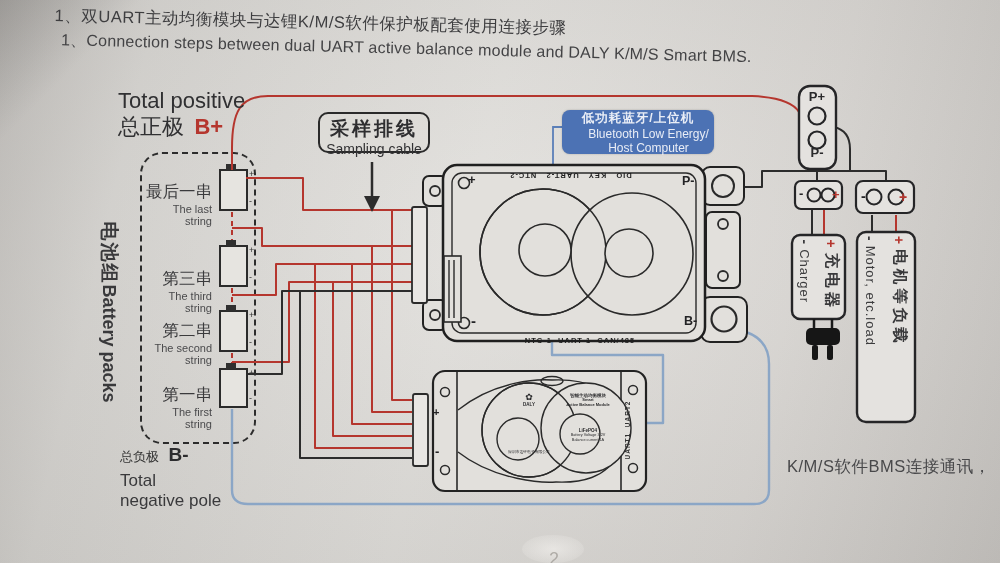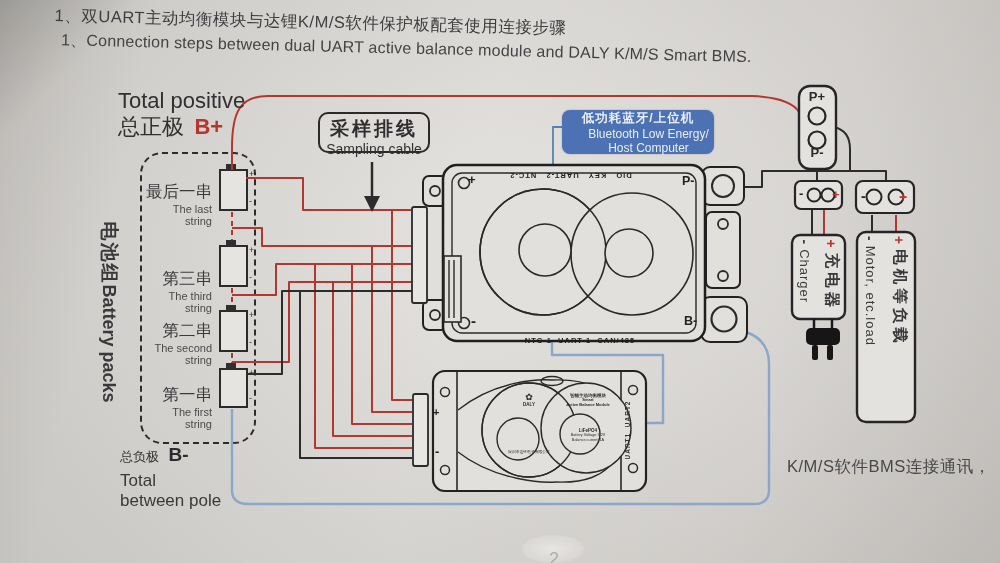--- a/index.html
+++ b/index.html
@@ -241,21 +241,21 @@
   <div class="cellmark" style="left:249px;top:310px;">+</div>
   <div class="cellmark" style="left:249px;top:337px;">-</div>
   <div class="cellmark" style="left:249px;top:368px;">+</div>
   <div class="cellmark" style="left:249px;top:393px;">-</div>
 
   <div class="lbl ovl" style="left:120px;top:444px;">
     <span style="font-size:13px;color:#333;">总负极</span>
     <span style="font-size:19px;font-weight:bold;color:#2c2c2e;margin-left:5px;">B-</span>
   </div>
   <div class="lbl ovl" style="left:120px;top:471px;font-size:17px;">Total</div>
-  <div class="lbl ovl" style="left:120px;top:491px;font-size:17px;">between pole</div>
+  <div class="lbl ovl" style="left:120px;top:491px;font-size:17px;">negative pole</div>
 
   <div class="callout">
     <div class="zh">采样排线</div>
     <div class="en">Sampling cable</div>
   </div>
 
   <div class="bt-box">
     <div class="l1">低功耗蓝牙/上位机</div>
     <div class="l2">Bluetooth Low Energy/</div>
     <div class="l3">Host Computer</div>

